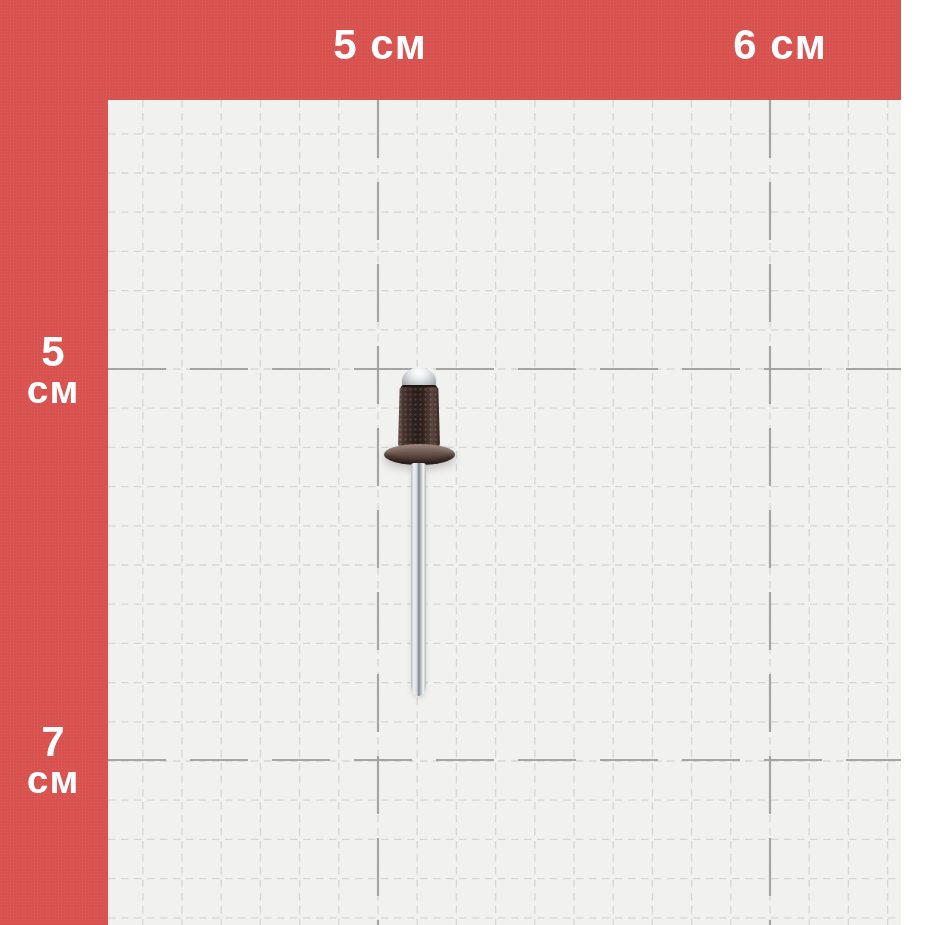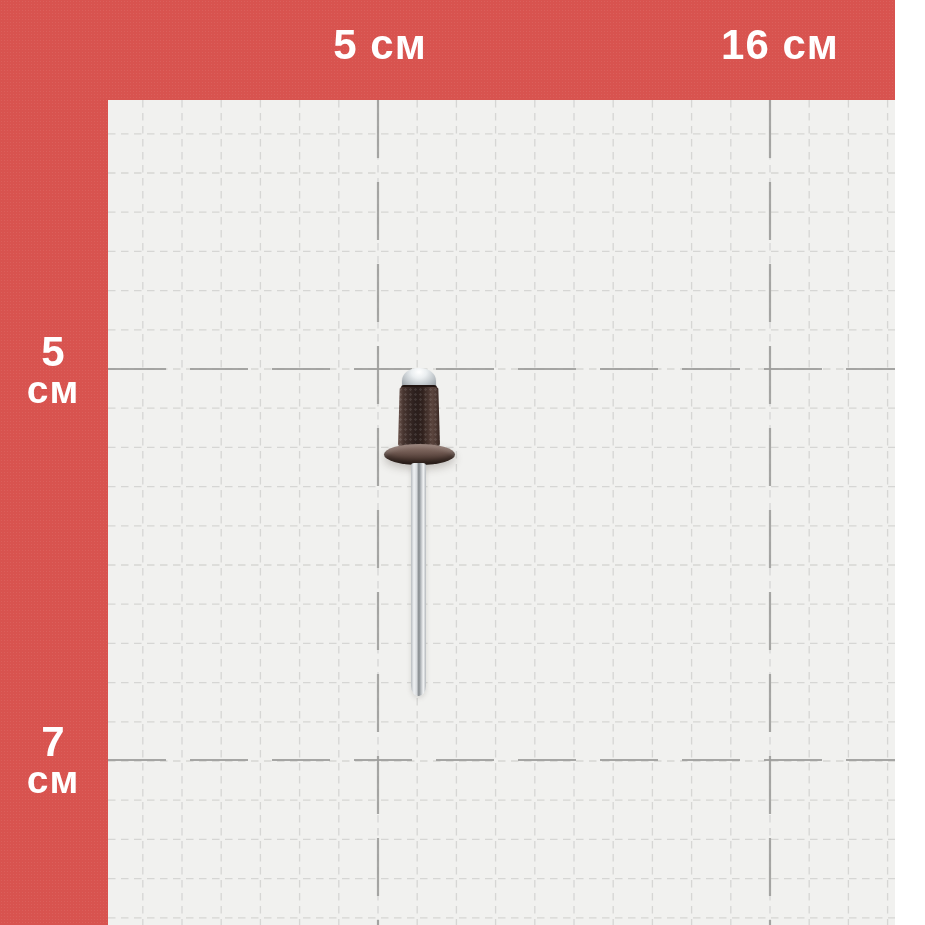--- a/index.html
+++ b/index.html
@@ -7,20 +7,21 @@
     --label-white:#ffffff;
     --grid-bg:#f1f1ef;
     --minor:#d6d6d4;
     --major:#9e9e9c;
   }
   html,body{margin:0;padding:0;background:#ffffff;}
   .stage{
     position:relative;width:895px;height:925px;overflow:hidden;
     background:var(--grid-bg);
     font-family:"Liberation Sans","DejaVu Sans",sans-serif;
+    padding-left:6px;
   }
   .grid-svg{position:absolute;left:0;top:0;width:925px;height:925px;display:block;}
   .minor-line{stroke:var(--minor);stroke-width:1.3;stroke-dasharray:7.5 5.5;}
   .major-line{stroke:var(--major);stroke-width:2.2;stroke-dasharray:58 24;opacity:.9;}
 
   .frame-top,.frame-left{
     position:absolute;background:var(--frame-red);
     background-image:radial-gradient(rgba(255,255,255,0.07) 0.5px, transparent 1px);
     background-size:3px 3px;
   }
@@ -127,21 +128,21 @@
       <line x1="378" y1="100" x2="378" y2="925" class="major-line"></line>
       <line x1="770" y1="100" x2="770" y2="925" class="major-line"></line>
       <line x1="108" y1="369" x2="925" y2="369" class="major-line"></line>
       <line x1="108" y1="760" x2="925" y2="760" class="major-line"></line>
     </svg>
 
   <div class="frame-top"></div>
   <div class="frame-left"></div>
 
   <div class="top-label" style="left: 380px;">5 см</div>
-  <div class="top-label" style="left: 780px;">16 см</div>
+  <div class="top-label" style="left: 780px;">6 см</div>
 
   <div class="left-label" style="top: 370px;">
     <span>5</span>
     <span class="unit">см</span>
   </div>
   <div class="left-label" style="top: 760px;">
     <span>7</span>
     <span class="unit">см</span>
   </div>
 

